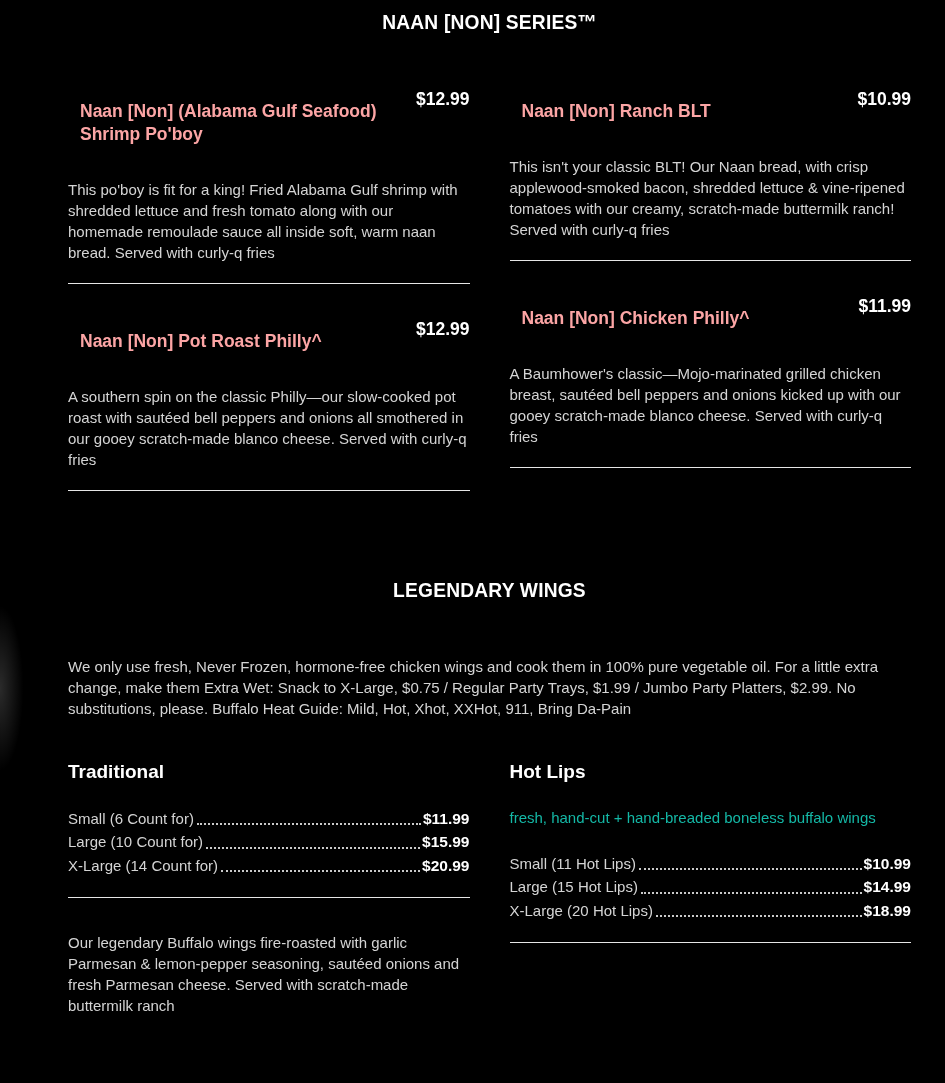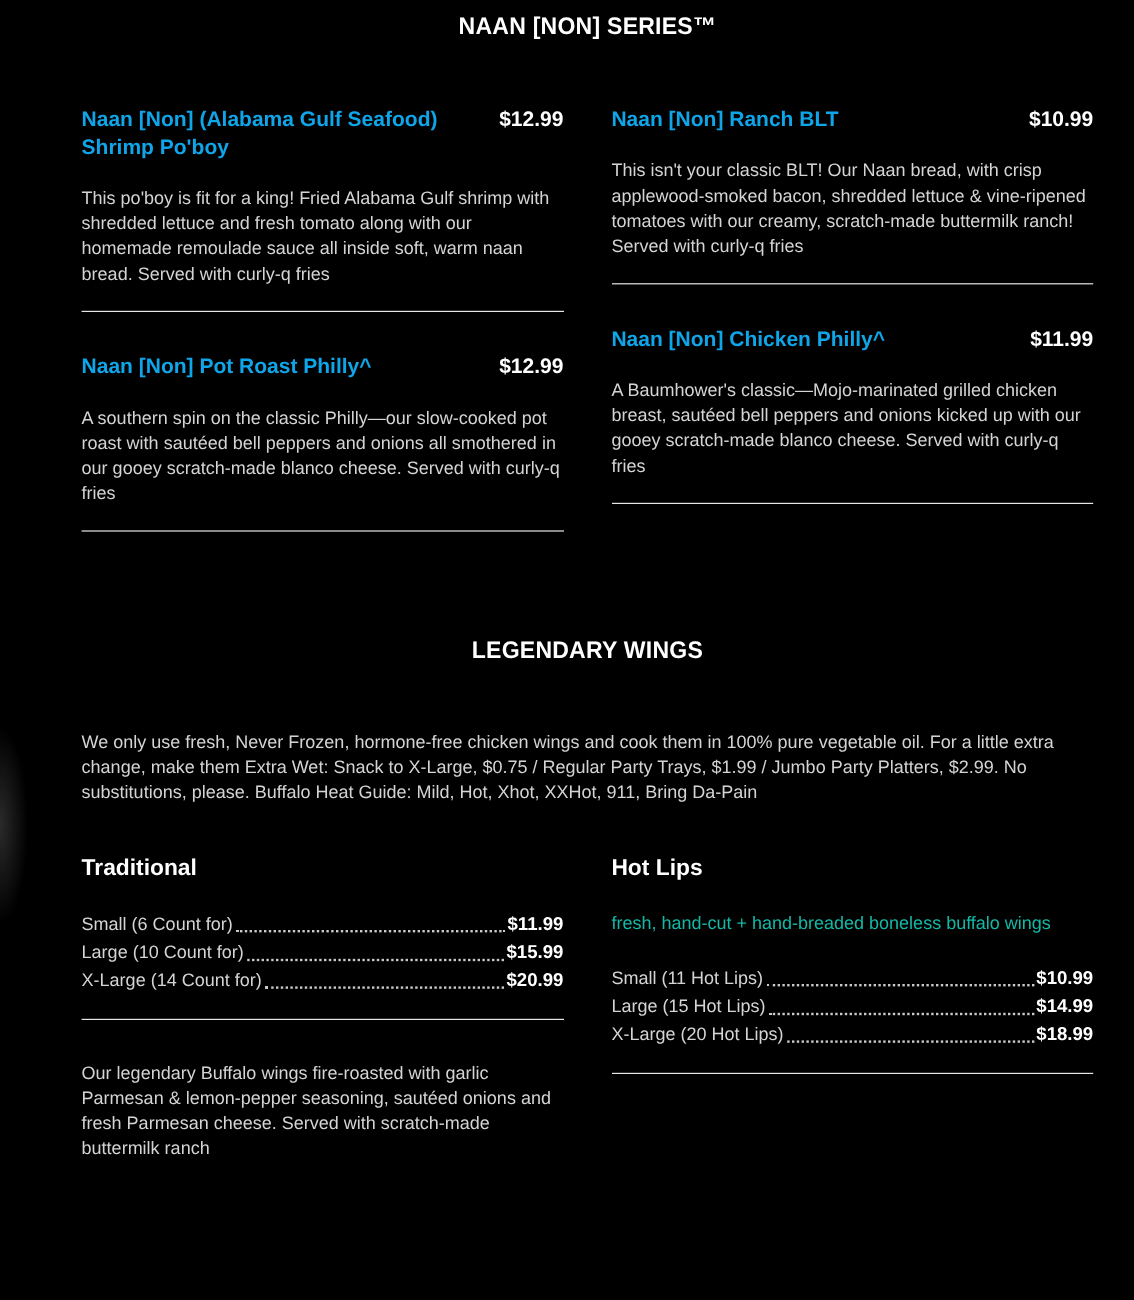--- a/index.html
+++ b/index.html
@@ -41,25 +41,25 @@
 
   .item { margin: 0; }
   .item-head {
     display: flex;
     justify-content: space-between;
     align-items: flex-start;
     gap: 14px;
     margin: 0 0 21px 0;
   }
   .item-name {
-    color: #0ea5e9;
+    color: #fca5a5;
     font-size: 17.5px;
     font-weight: 700;
     line-height: 23px;
-    margin: 0;
+    margin: 12px;
   }
   .item-price {
     color: #ffffff;
     font-size: 17.5px;
     font-weight: 700;
     line-height: 23px;
     white-space: nowrap;
   }
   .item-desc {
     color: #d4d4d4;

